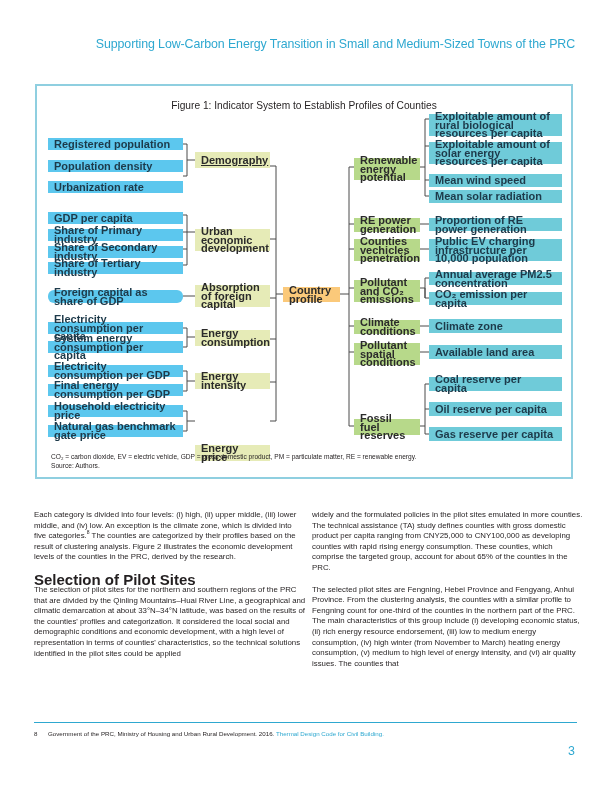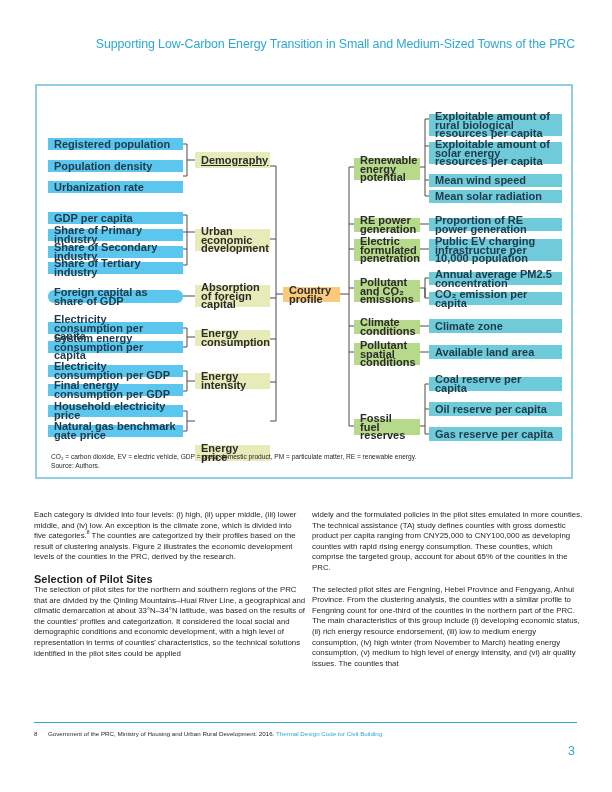--- a/index.html
+++ b/index.html
@@ -10,36 +10,37 @@
   .node { position: absolute; font-size: 11px; line-height: 8.6px; font-weight: bold; box-sizing: border-box; padding: 0 6px; display: flex; align-items: center; color: #1d3a4a; }
   .leaf-l { background: #5cc7ee; }
   .cat { background: #e6ebb7; color: #2b2b2b; }
   .cat-r { background: #b7d98a; color: #2b2b2b; }
   .leaf-r { background: #6fcbd9; }
   .root { background: #fbc97a; color: #2b2b2b; justify-content: center; }
   svg.lines { position: absolute; left: 0; top: 0; }
   .notes { position: absolute; left: 14px; top: 366px; font-size: 6.6px; line-height: 9px; color: #231f20; }
   .col { position: absolute; top: 510px; width: 272px; font-size: 7.85px; line-height: 10.6px; color: #231f20; }
   .col p { margin: 0 0 11px 0; }
-  .col h3 { margin: 0; font-size: 11px; line-height: 11px; font-weight: bold; }
+  .col h3 { margin: 0; font-size: 15px; line-height: 11px; font-weight: bold; }
   .col-left { left: 34px; }
   .col-right { left: 312px; }
   sup { font-size: 5px; vertical-align: super; line-height: 0; }
   .fn-rule { position: absolute; left: 34px; top: 722px; width: 543px; height: 0; border-top: 1px solid #2ea8d0; }
   .footnote { position: absolute; left: 34px; top: 730px; font-size: 6.2px; color: #231f20; white-space: nowrap; }
   .footnote .mark { display: inline-block; width: 14px; }
   .footnote .link { color: #2ea8d0; }
   .page-num { position: absolute; right: 37px; top: 744px; font-size: 12.4px; color: #2ea8d0; }
 </style>
 </head>
 <body>
 
 <div class="running-head">Supporting Low-Carbon Energy Transition in Small and Medium-Sized Towns of the PRC</div>
 
 <div class="fig-box">
+  <div class="fig-title">Figure 1: Indicator System to Establish Profiles of Counties</div>
 
   <svg class="lines" width="534" height="391">
     <g stroke="#4a4a4a" stroke-width="1" fill="none">
 
       <path d="M146 58 H150 V90 H146 M150 74 H158"></path>
       <path d="M146 129 H150 V179 H146 M150 146 H158 M146 146 H150 M146 163 H150"></path>
       <path d="M146 210 H158"></path>
       <path d="M146 242 H150 V261 H146 M150 251 H158"></path>
       <path d="M146 285 H150 V305 H146 M150 295 H158"></path>
       <path d="M146 325 H150 V345 H146 M150 335 H158"></path>
@@ -85,21 +86,21 @@
   <div class="node cat" style="left:158px;top:143px;width:75px;height:22px;">Urban economic development</div>
   <div class="node cat" style="left:158px;top:199px;width:75px;height:22px;">Absorption of foreign capital</div>
   <div class="node cat" style="left:158px;top:244px;width:75px;height:16px;">Energy consumption</div>
   <div class="node cat" style="left:158px;top:287px;width:75px;height:16px;">Energy intensity</div>
   <div class="node cat" style="left:158px;top:327px;width:75px;height:16px;margin-top:32px;">Energy price</div>
 
   <div class="node root" style="left:246px;top:201px;width:57px;height:15px;">Country profile</div>
 
   <div class="node cat-r" style="left:317px;top:72px;width:66px;height:22px;">Renewable energy potential</div>
   <div class="node cat-r" style="left:317px;top:132px;width:66px;height:14px;">RE power generation</div>
-  <div class="node cat-r" style="left:317px;top:153px;width:66px;height:22px;">Electric formulated penetration</div>
+  <div class="node cat-r" style="left:317px;top:153px;width:66px;height:22px;">Counties vechicles penetration</div>
   <div class="node cat-r" style="left:317px;top:194px;width:66px;height:22px;">Pollutant and CO₂ emissions</div>
   <div class="node cat-r" style="left:317px;top:234px;width:66px;height:14px;">Climate conditions</div>
   <div class="node cat-r" style="left:317px;top:257px;width:66px;height:22px;">Pollutant spatial conditions</div>
   <div class="node cat-r" style="left:317px;top:333px;width:66px;height:16px;">Fossil fuel reserves</div>
 
   <div class="node leaf-r" style="left:392px;top:28px;width:133px;height:22px;">Exploitable amount of rural biological resources per capita</div>
   <div class="node leaf-r" style="left:392px;top:56px;width:133px;height:22px;">Exploitable amount of solar energy resources per capita</div>
   <div class="node leaf-r" style="left:392px;top:88px;width:133px;height:13px;">Mean wind speed</div>
   <div class="node leaf-r" style="left:392px;top:104px;width:133px;height:13px;">Mean solar radiation</div>
   <div class="node leaf-r" style="left:392px;top:132px;width:133px;height:13px;">Proportion of RE power generation</div>

